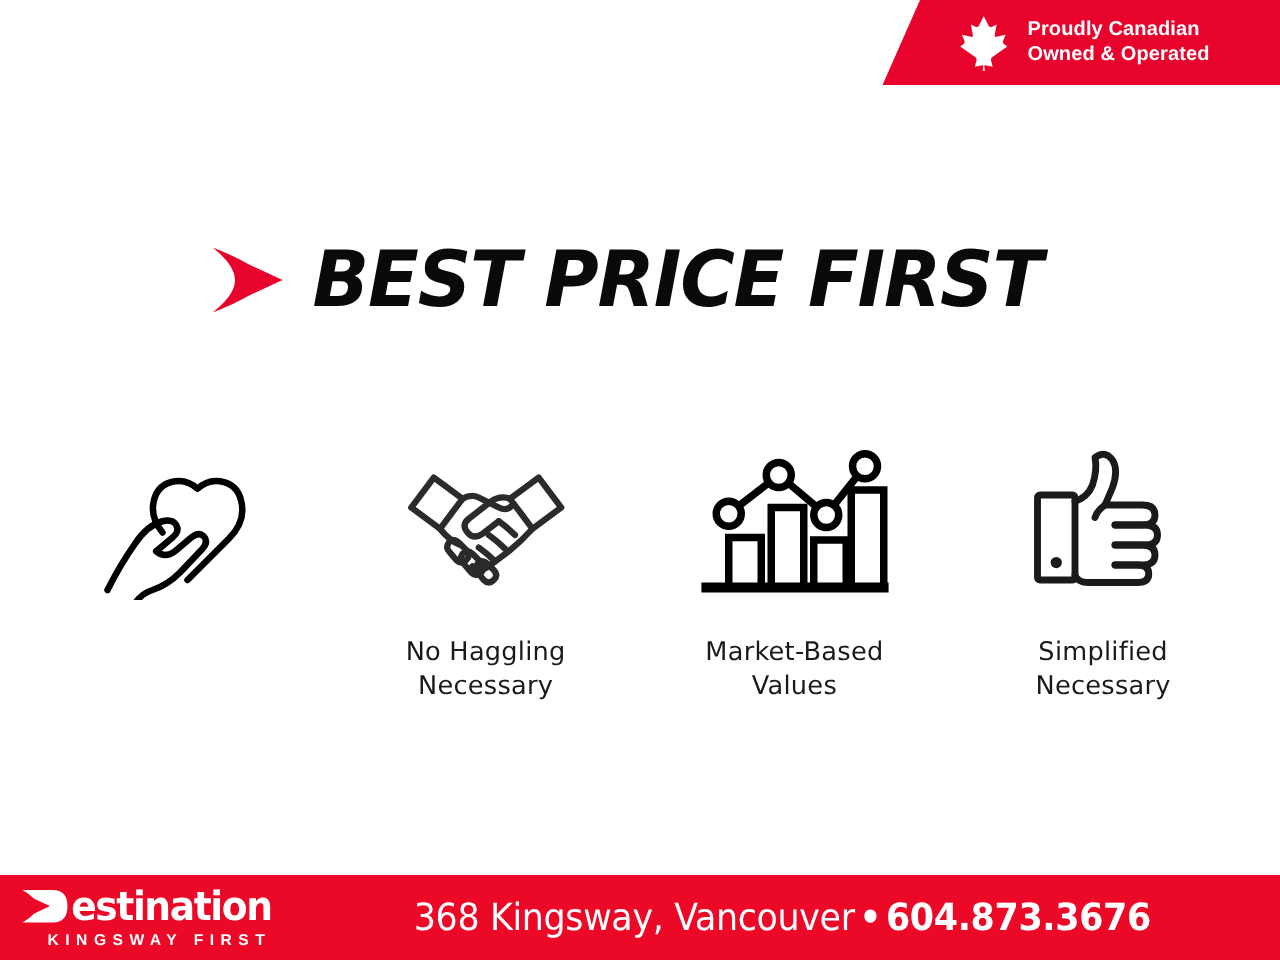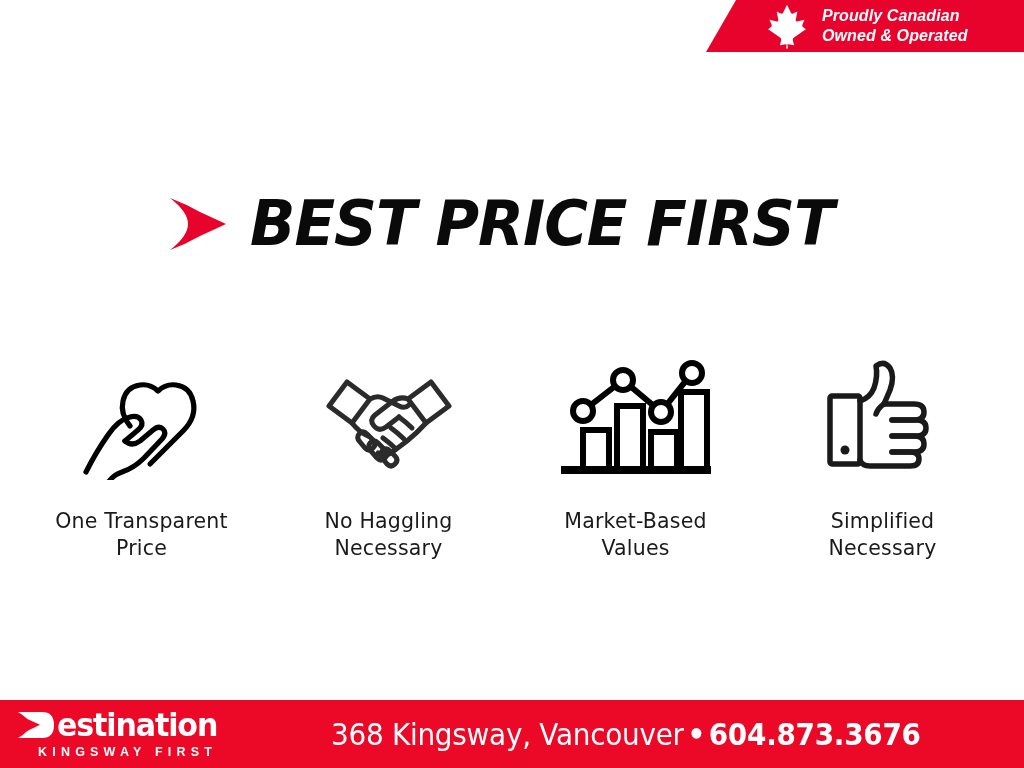--- a/index.html
+++ b/index.html
@@ -14,28 +14,27 @@
     overflow: hidden;
     position: relative;
   }
 
   
   .canada-banner {
     position: absolute;
     top: 0;
     left: 706px;
     width: 318px;
-    height: 52px;
+    height: 68px;
     background: #e8032c;
     clip-path: polygon(30px 0, 100% 0, 100% 100%, 0 100%);
     display: flex;
     align-items: center;
     padding-left: 58px;
     box-sizing: border-box;
-    font-style: italic;
   }
   .maple-leaf {
     width: 46px;
     height: 46px;
     flex: 0 0 auto;
     margin-right: 12px;
   }
   .banner-text {
     color: #ffffff;
     font-size: 16px;
@@ -200,22 +199,20 @@
   <div class="feature">
     <div class="feature-icon">
       <svg width="128" height="120" viewBox="0 0 128 120">
         <g fill="none" stroke="#000000" stroke-width="5.2" stroke-linecap="round" stroke-linejoin="round">
           <path d="M72 104 L105 71 Q119 57 115 41 Q112 27 98 25 Q88 23.5 80 31 Q72 23.5 62 25 Q48 27 45 41 Q42 54 52 66"></path>
           <path d="M8 112 Q18 92 30 75 Q40 60 52 57 Q60 55 63 60 Q66 65 60 70 L47 81"></path>
           <path d="M47 81 Q54 87 62 81 L75 70 Q81 65 85 69 Q89 73 84 79 L66 98 Q56 108 44 112 Q34 115 28 126"></path>
         </g>
       </svg>
     </div>
-    <div class="feature-label">One Transparent
-Price</div>
   </div>
 
   <div class="feature">
     <div class="feature-icon">
       <svg width="136" height="110" viewBox="0 0 136 110">
         <g fill="none" stroke="#2b2b2b" stroke-width="5" stroke-linecap="round" stroke-linejoin="round">
           <path d="M8 36 L26 12 L49 29 L31 53 Z"></path>
           <path d="M128 36 L110 12 L87 29 L105 53 Z"></path>
           <path d="M49 29 Q56 25 62 28 L78 36 Q84 39 88 35"></path>
           <path d="M87 29 Q79 26 72 31 L54 45 Q48 50 53 56 Q58 62 65 57 L78 47"></path>

